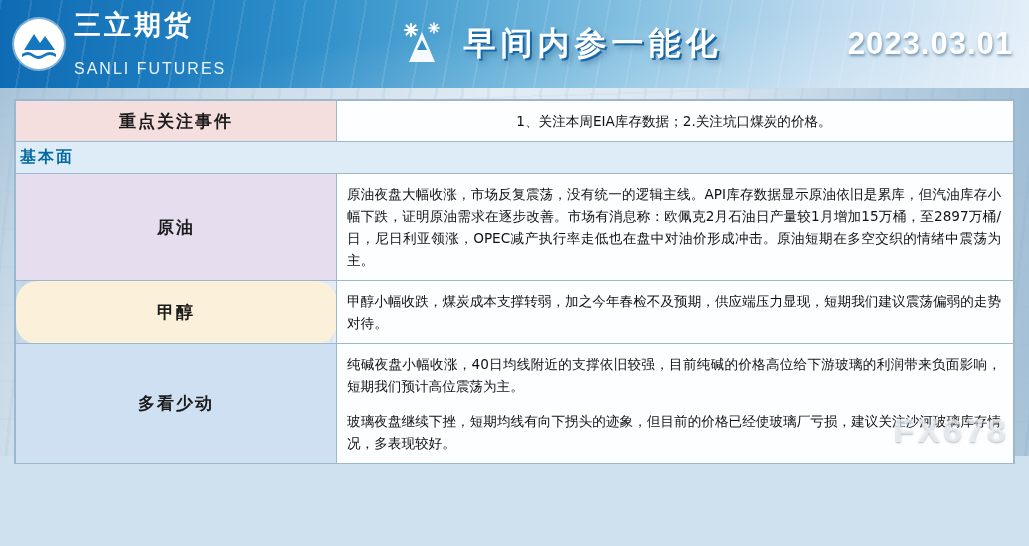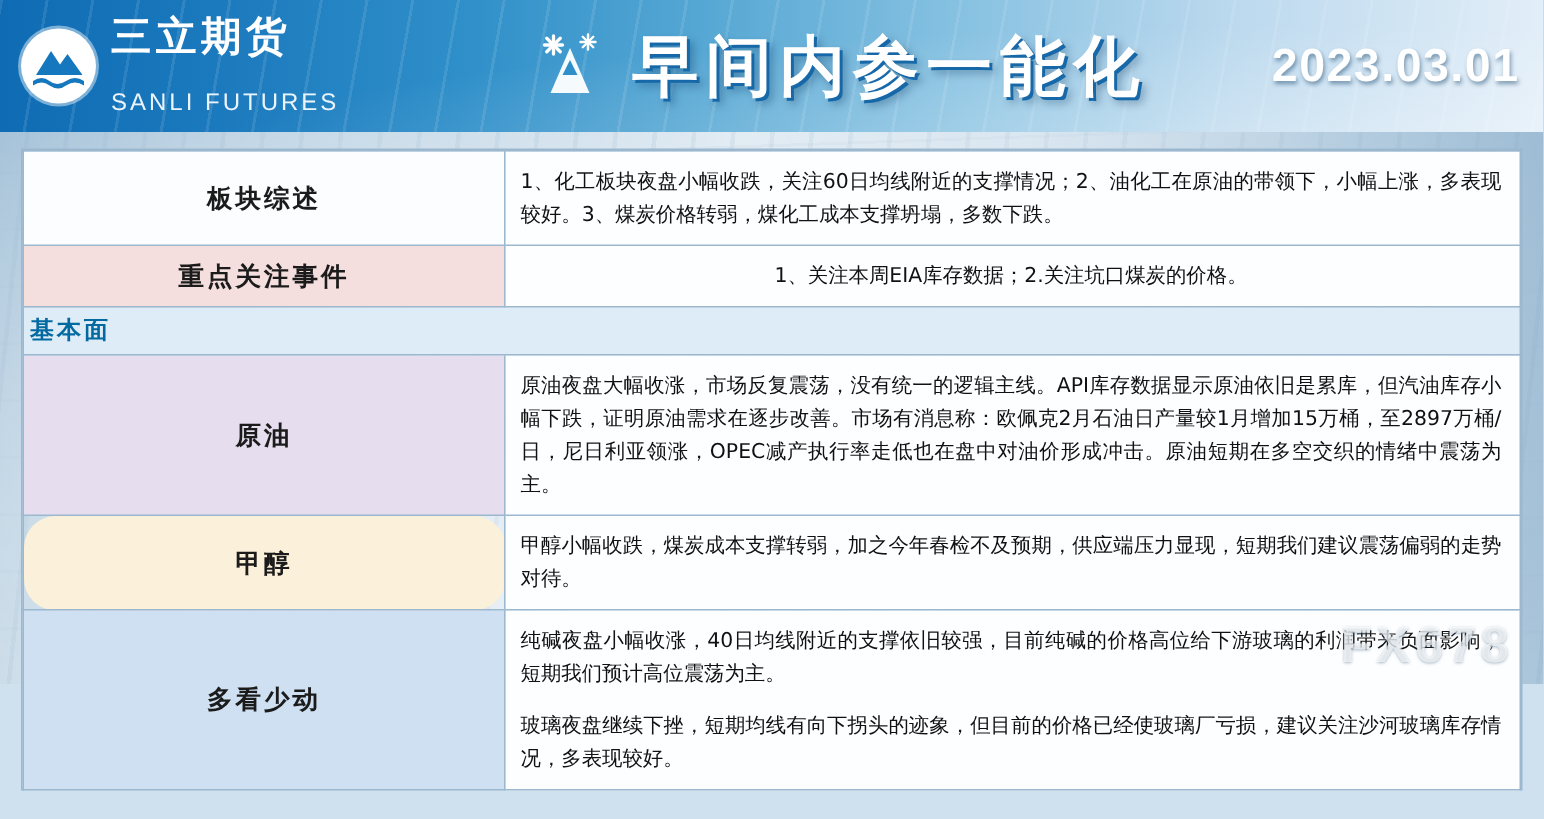--- a/index.html
+++ b/index.html
@@ -98,21 +98,21 @@
     gap: 12px;
   }
   .title-badge {
     width: 56px;
     height: 52px;
     position: relative;
     flex: none;
   }
   .header-title {
     font-family: "DejaVu Sans", sans-serif;
-    font-size: 44px;
+    font-size: 32px;
     font-weight: bold;
     color: #ffffff;
     letter-spacing: 5px;
     text-shadow: 2px 2px 0 #1668a8, 4px 4px 6px rgba(0,40,80,0.35);
     white-space: nowrap;
   }
   .header-date {
     position: relative;
     z-index: 2;
     padding-right: 16px;
@@ -241,26 +241,20 @@
       <div class="header-title">早间内参一能化</div>
     </div>
 
     <div class="header-date">2023.03.01</div>
   </div>
 
   <div class="table-wrap">
     <table class="main">
       <tbody id="table-body">
           <tr>
-            <td class="label tint-white">板块综述</td>
-            <td class="content tint-body">
-              <p>1、化工板块夜盘小幅收跌，关注60日均线附近的支撑情况；2、油化工在原油的带领下，小幅上涨，多表现较好。3、煤炭价格转弱，煤化工成本支撑坍塌，多数下跌。</p>
-            </td>
-          </tr>
-          <tr>
             <td class="label tint-pink">重点关注事件</td>
             <td class="content tint-body center-note">
               <p>1、关注本周EIA库存数据；2.关注坑口煤炭的价格。</p>
             </td>
           </tr>
           <tr class="section">
             <td colspan="2" class="tint-section">基本面</td>
           </tr>
           <tr>
             <td class="label tint-purple">原油</td>

